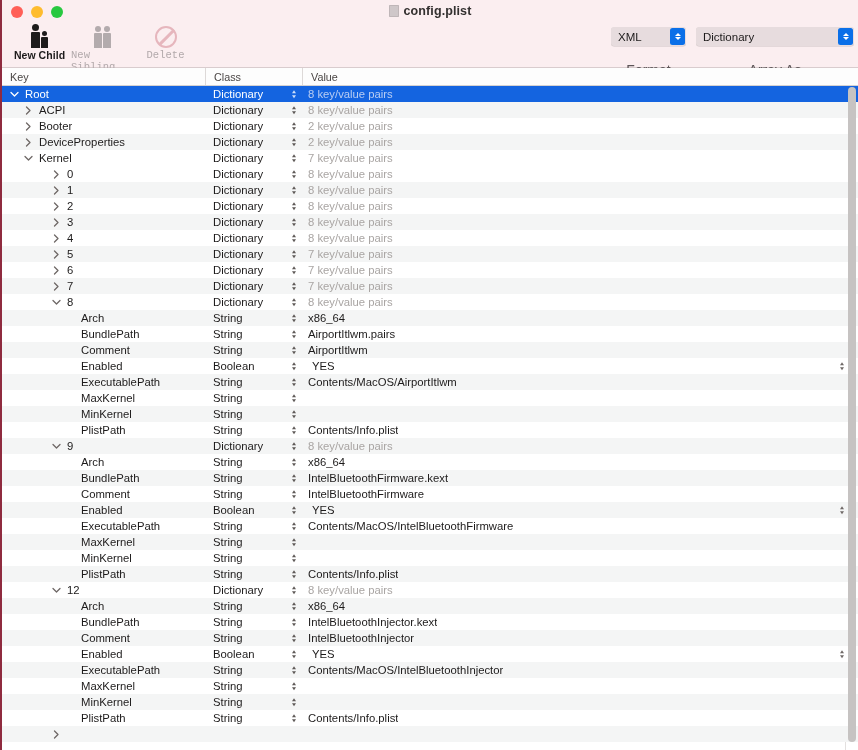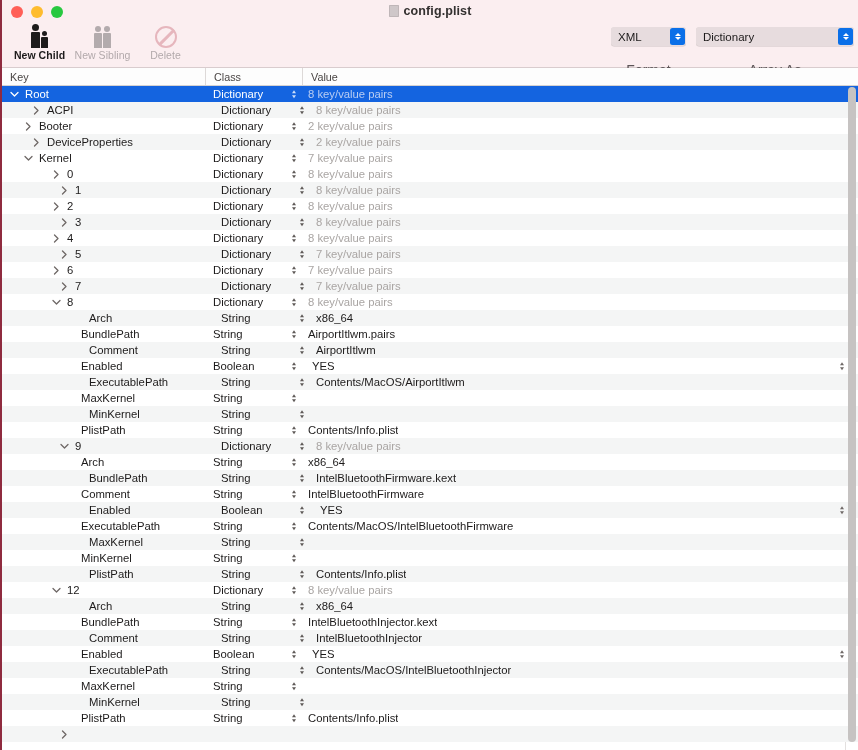--- a/index.html
+++ b/index.html
@@ -56,21 +56,21 @@
   .tbtn {
     width:63px;
     display:flex; flex-direction:column; align-items:center;
     cursor:default; user-select:none;
   }
   .tbtn .glyph { height:28px; display:flex; align-items:flex-end; justify-content:center; }
   .tbtn .tlabel {
     font-size:10.5px; margin-top:1px; letter-spacing:0.05px;
   }
   .tbtn.enabled  .tlabel { color:#1d1b1b; font-weight:bold; }
-  .tbtn.disabled .tlabel { color:#b2a9ab; }
+  .tbtn.disabled .tlabel { color:#b2a9ab;font-family:Liberation Mono, monospace; }
 
   .people { display:flex; align-items:flex-end; gap:1px; }
   .person { display:flex; flex-direction:column; align-items:center; }
   .person .head { border-radius:50%; }
   .person .body { border-radius:1px 1px 0 0; }
   .p-big .head  { width:7px; height:7px; margin-bottom:1px; }
   .p-big .body  { width:9px; height:16px; }
   .p-small .head{ width:5px; height:5px; margin-bottom:1px; }
   .p-small .body{ width:7px; height:11px; }
   .dark  .head, .dark  .body { background:#1d1b1b; }
@@ -153,21 +153,21 @@
     overflow:hidden;
     background:#fff;
   }
   .row {
     position:relative;
     height:16px;
     display:flex; align-items:center;
     font-size:11.3px; color:#1d1b1b;
     white-space:nowrap;
   }
-  .row.odd  { background:#f4f5f5;padding-left:8px; }
+  .row.odd  { background:#f4f5f5; }
   .row.even { background:#ffffff; }
   .row.selected { background:#1464e0; }
   .row.selected .key-text,
   .row.selected .class-text { color:#ffffff; }
   .row.selected .val-text   { color:#b9cdf2; }
   .row.selected .tw { color:#ffffff; }
   .row.selected .stepper-grey i { border-bottom-color:#cfe0f9; border-top-color:#cfe0f9; }
 
   .cell-key {
     width:203px; height:100%;

